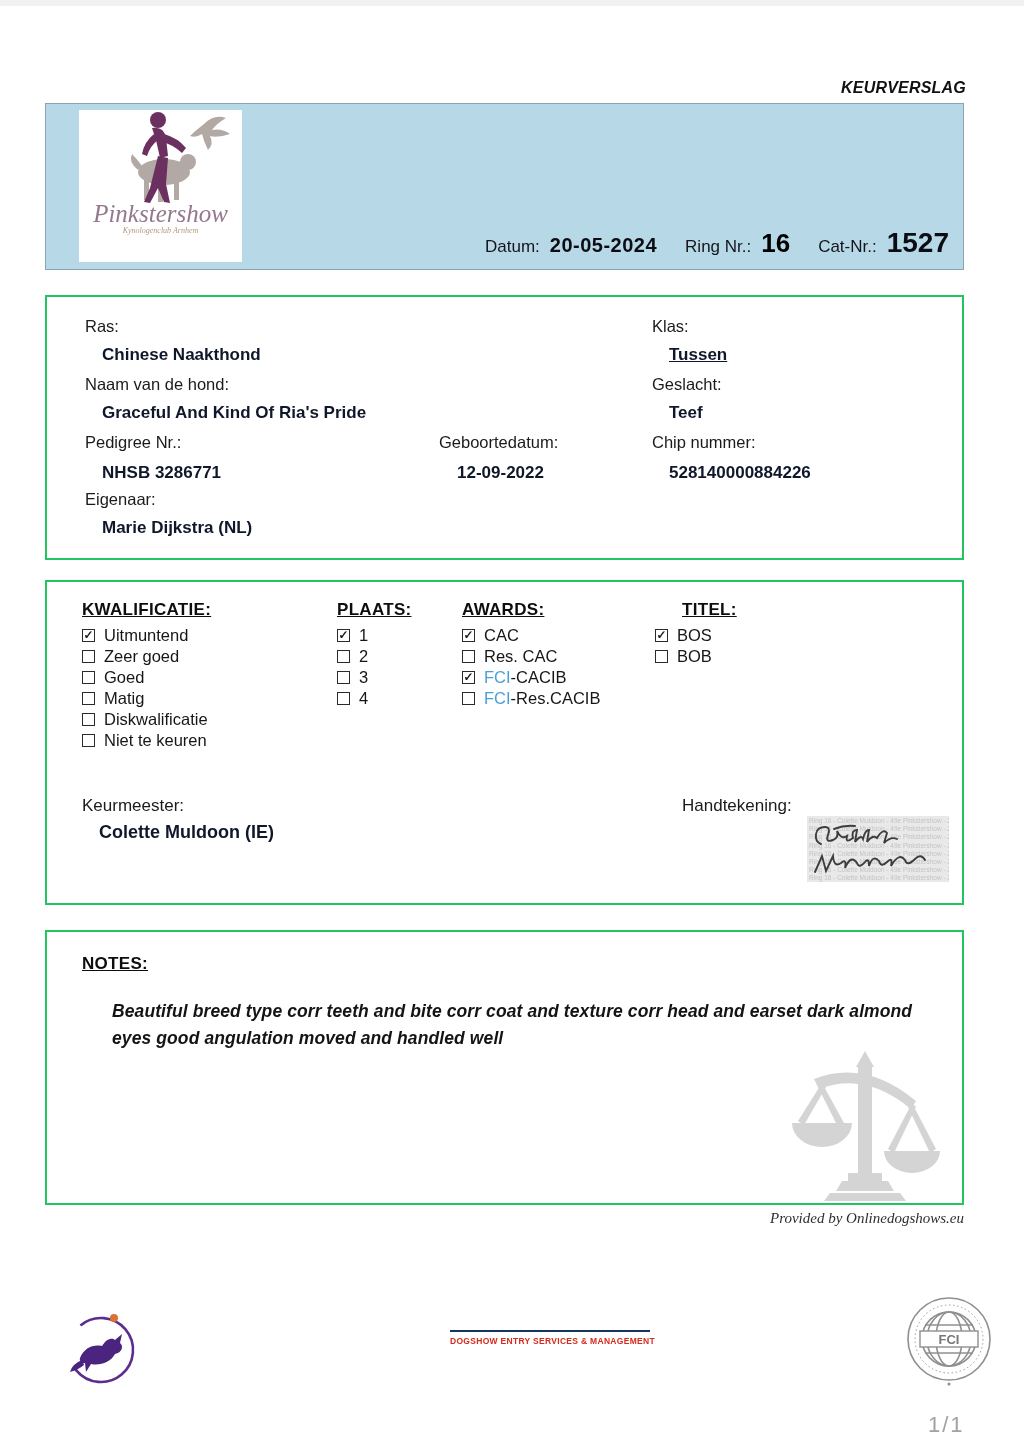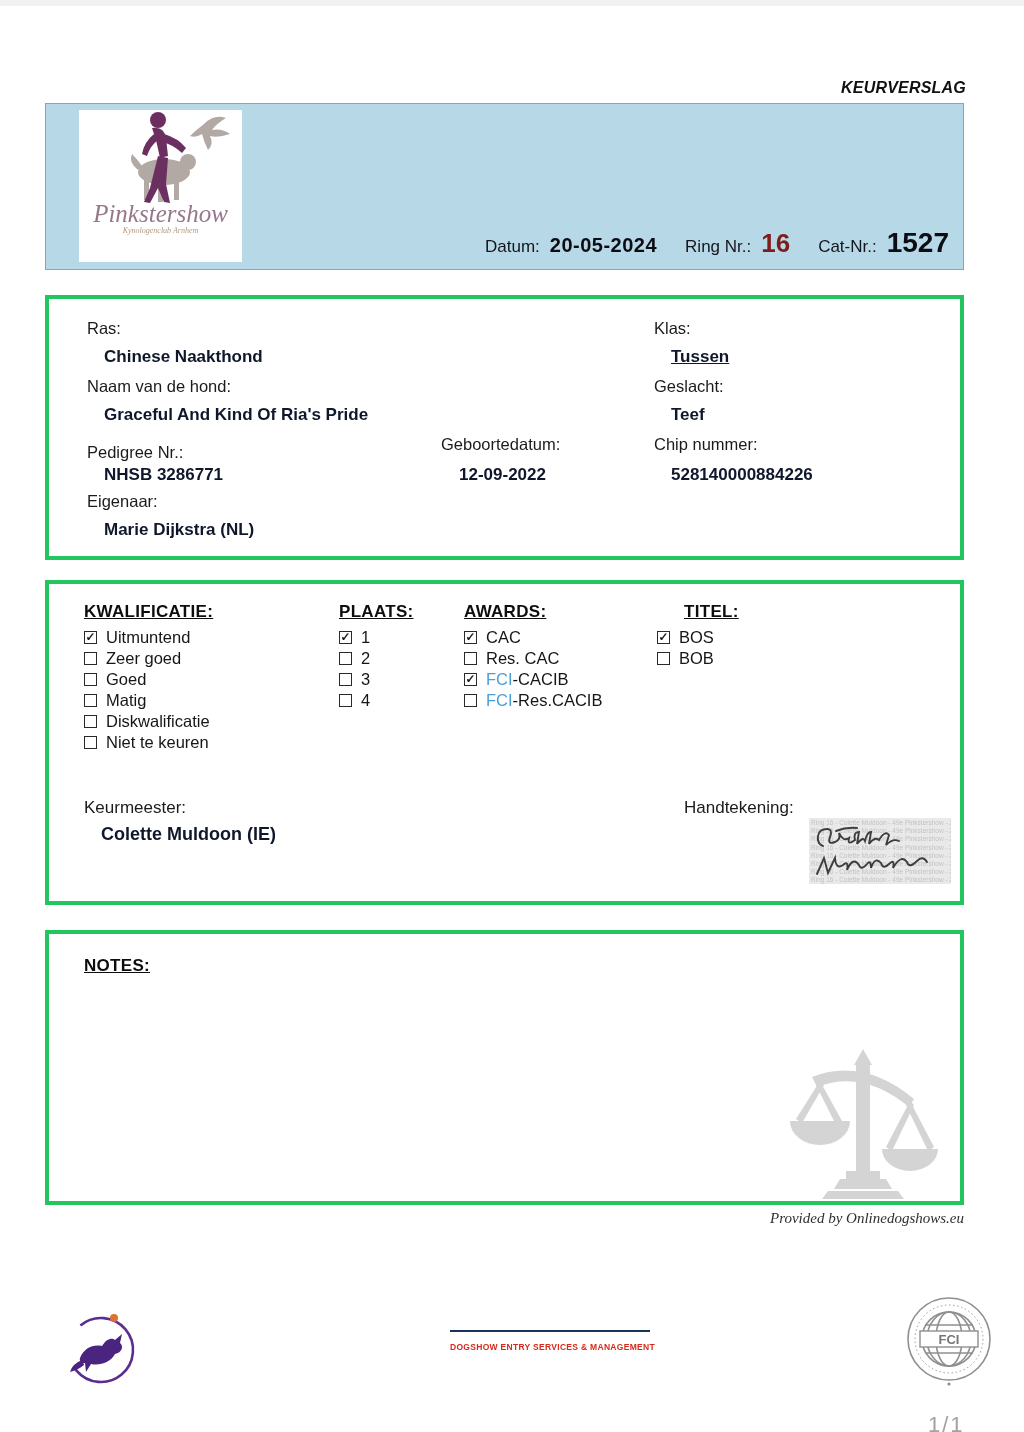--- a/index.html
+++ b/index.html
@@ -12,26 +12,26 @@
 
   
   .header-box { position:absolute; left:45px; top:103px; width:919px; height:167px; background:#b7d9e7; border:1px solid #8ba4b0; }
   .logo-box { position:absolute; left:33px; top:6px; width:163px; height:152px; background:#ffffff; display:flex; flex-direction:column; align-items:center; justify-content:flex-start; overflow:hidden; }
   .logo-script { font-family:"Liberation Serif", serif; font-style:italic; font-size:25px; color:#96788d; margin-top:-6px; }
   .logo-sub { font-family:"Liberation Serif", serif; font-style:italic; font-size:8px; color:#b3987f; margin-top:-2px; }
   .show-title { position:absolute; left:229px; top:42px; font-size:30px; font-weight:bold; color:#14141f; letter-spacing:0.3px; }
   .datum-row { position:absolute; right:14px; bottom:10px; display:flex; align-items:baseline; gap:10px;margin-left:40px; }
   .datum-row .lbl { font-size:17px; color:#15151d; }
   .datum-row .val-date { font-size:20px; font-weight:bold; color:#0c0c14; letter-spacing:0.5px; }
-  .datum-row .val-ring { font-size:26px; font-weight:bold; color:#7f1d1d; }
+  .datum-row .val-ring { font-size:26px; font-weight:bold; color:#000000; }
   .datum-row .val-cat { font-size:28px; font-weight:bold; color:#0c0c14; }
   .gap18 { width:8px; }
 
   
-  .doc-box { position:absolute; left:45px; width:919px; background:#fff; border:4px solid #22c55e; }
+  .doc-box { position:absolute; left:45px; width:919px; background:#fff; border:2px solid #22c55e; }
   .info-box { top:295px; height:265px; }
   .kwal-box { top:580px; height:325px; }
   .notes-box { top:930px; height:275px; }
 
   .fld-label { position:absolute; font-size:16.5px; color:#1b1b1b; }
   .fld-value { position:absolute; font-size:17px; font-weight:bold; color:#0f172a; }
 
   
   .grp-header { position:absolute; font-size:17px; font-weight:bold; color:#0d0d0d; text-decoration:underline; letter-spacing:0.3px; }
   .cb-col { position:absolute; top:46px; display:flex; flex-direction:column; gap:7px; }
@@ -53,21 +53,21 @@
   .provided-by { position:absolute; top:1210px; right:60px; font-family:"Liberation Serif", serif; font-style:italic; font-size:15px; color:#2e2e2e; }
 
   
   .dog-logo { position:absolute; left:60px; top:1308px; }
   .ods-logo { position:absolute; left:400px; top:1330px; width:250px; }
   .ods-top { display:flex; align-items:center; }
   .ods-circle { width:42px; height:42px; border-radius:50%; border:5px solid #16355e; background:#fff; display:flex; align-items:center; justify-content:center; flex:0 0 auto; }
   .ods-text { font-size:26px; font-weight:bold; letter-spacing:-1px; margin-left:2px; white-space:nowrap; }
   .ods-navy { color:#16355e; }
   .ods-red { color:#d42b1e; }
-  .ods-sub { margin-left:50px; border-top:2px solid #16355e; padding-top:10px; font-size:8.5px; font-weight:bold; color:#d42b1e; letter-spacing:0.3px; white-space:nowrap; }
+  .ods-sub { margin-left:50px; border-top:2px solid #16355e; padding-top:4px; font-size:8.5px; font-weight:bold; color:#d42b1e; letter-spacing:0.3px; white-space:nowrap; }
   .fci-logo { position:absolute; left:903px; top:1292px; }
   .page-num { position:absolute; left:928px; top:1412px; font-size:22px; color:#a2a2a2; letter-spacing:2px; }
 </style>
 </head>
 <body>
 
 <div id="page">
   <div class="top-strip"></div>
 
   <div class="keurverslag">KEURVERSLAG</div>
@@ -112,21 +112,21 @@
       <span class="lbl">Cat-Nr.:</span>
       <span class="val-cat">1527</span>
     </div>
   </div>
 
   <div class="doc-box info-box">
     <div class="fld-label" style="left:38px; top:20px;">Ras:</div>
     <div class="fld-value" style="left:55px; top:48px;">Chinese Naakthond</div>
     <div class="fld-label" style="left:38px; top:78px;">Naam van de hond:</div>
     <div class="fld-value" style="left:55px; top:106px;">Graceful And Kind Of Ria's Pride</div>
-    <div class="fld-label" style="left:38px; top:144px;text-align:right;">Pedigree Nr.:</div>
+    <div class="fld-label" style="left:38px; top:136px;text-align:right;">Pedigree Nr.:</div>
     <div class="fld-value" style="left:55px; top:166px;">NHSB 3286771</div>
     <div class="fld-label" style="left:38px; top:193px;">Eigenaar:</div>
     <div class="fld-value" style="left:55px; top:221px;">Marie Dijkstra (NL)</div>
 
     <div class="fld-label" style="left:392px; top:136px;">Geboortedatum:</div>
     <div class="fld-value" style="left:410px; top:166px;">12-09-2022</div>
 
     <div class="fld-label" style="left:605px; top:20px;">Klas:</div>
     <div class="fld-value" style="left:622px; top:48px;text-decoration:underline;">Tussen</div>
     <div class="fld-label" style="left:605px; top:78px;">Geslacht:</div>
@@ -237,20 +237,21 @@
           <path d="M14,28 Q8,26 9,18 Q10,11 18,11 Q24,11 21,19 Q18,27 26,24 Q32,22 30,15 Q34,24 40,20 Q38,28 46,22 Q44,14 50,14 L48,26 Q54,18 56,23 Q58,14 62,14 L60,26 Q66,18 70,22 Q76,12 80,17 L77,27 Q84,20 90,23"></path>
           <path d="M27,13 Q37,9 48,10"></path>
           <path d="M8,56 L15,40 L19,55 L26,40 Q27,52 34,47 Q40,42 38,52 Q44,38 50,47 Q52,53 58,46 Q62,41 62,50 Q66,38 72,45 Q74,52 80,46 Q86,40 84,50 Q92,36 98,44 Q100,51 108,43 Q114,37 118,44"></path>
         </g>
       </svg>
     </div>
   </div>
 
   <div class="doc-box notes-box">
     <div class="grp-header" style="left:35px; top:22px;">NOTES:</div>
+    <div class="notes-text">Beautiful breed type corr teeth and bite corr coat and texture corr head and earset dark almond eyes good angulation moved and handled well</div>
 
     <svg class="scales-wm" width="160" height="150" viewBox="0 0 160 150">
       <g fill="#d4d4d4">
         <polygon points="79,0 70,16 88,16"></polygon>
         <rect x="72" y="12" width="14" height="118"></rect>
         <path d="M28,28 Q79,8 130,50 L125,58 Q79,20 33,38 Z"></path>
         <polygon points="36,32 12,70 18,74 40,36"></polygon>
         <polygon points="36,32 58,72 52,76 32,36"></polygon>
         <path d="M6,72 A30,24 0 0 0 66,72 Z"></path>
         <polygon points="126,52 102,98 108,102 130,56"></polygon>

